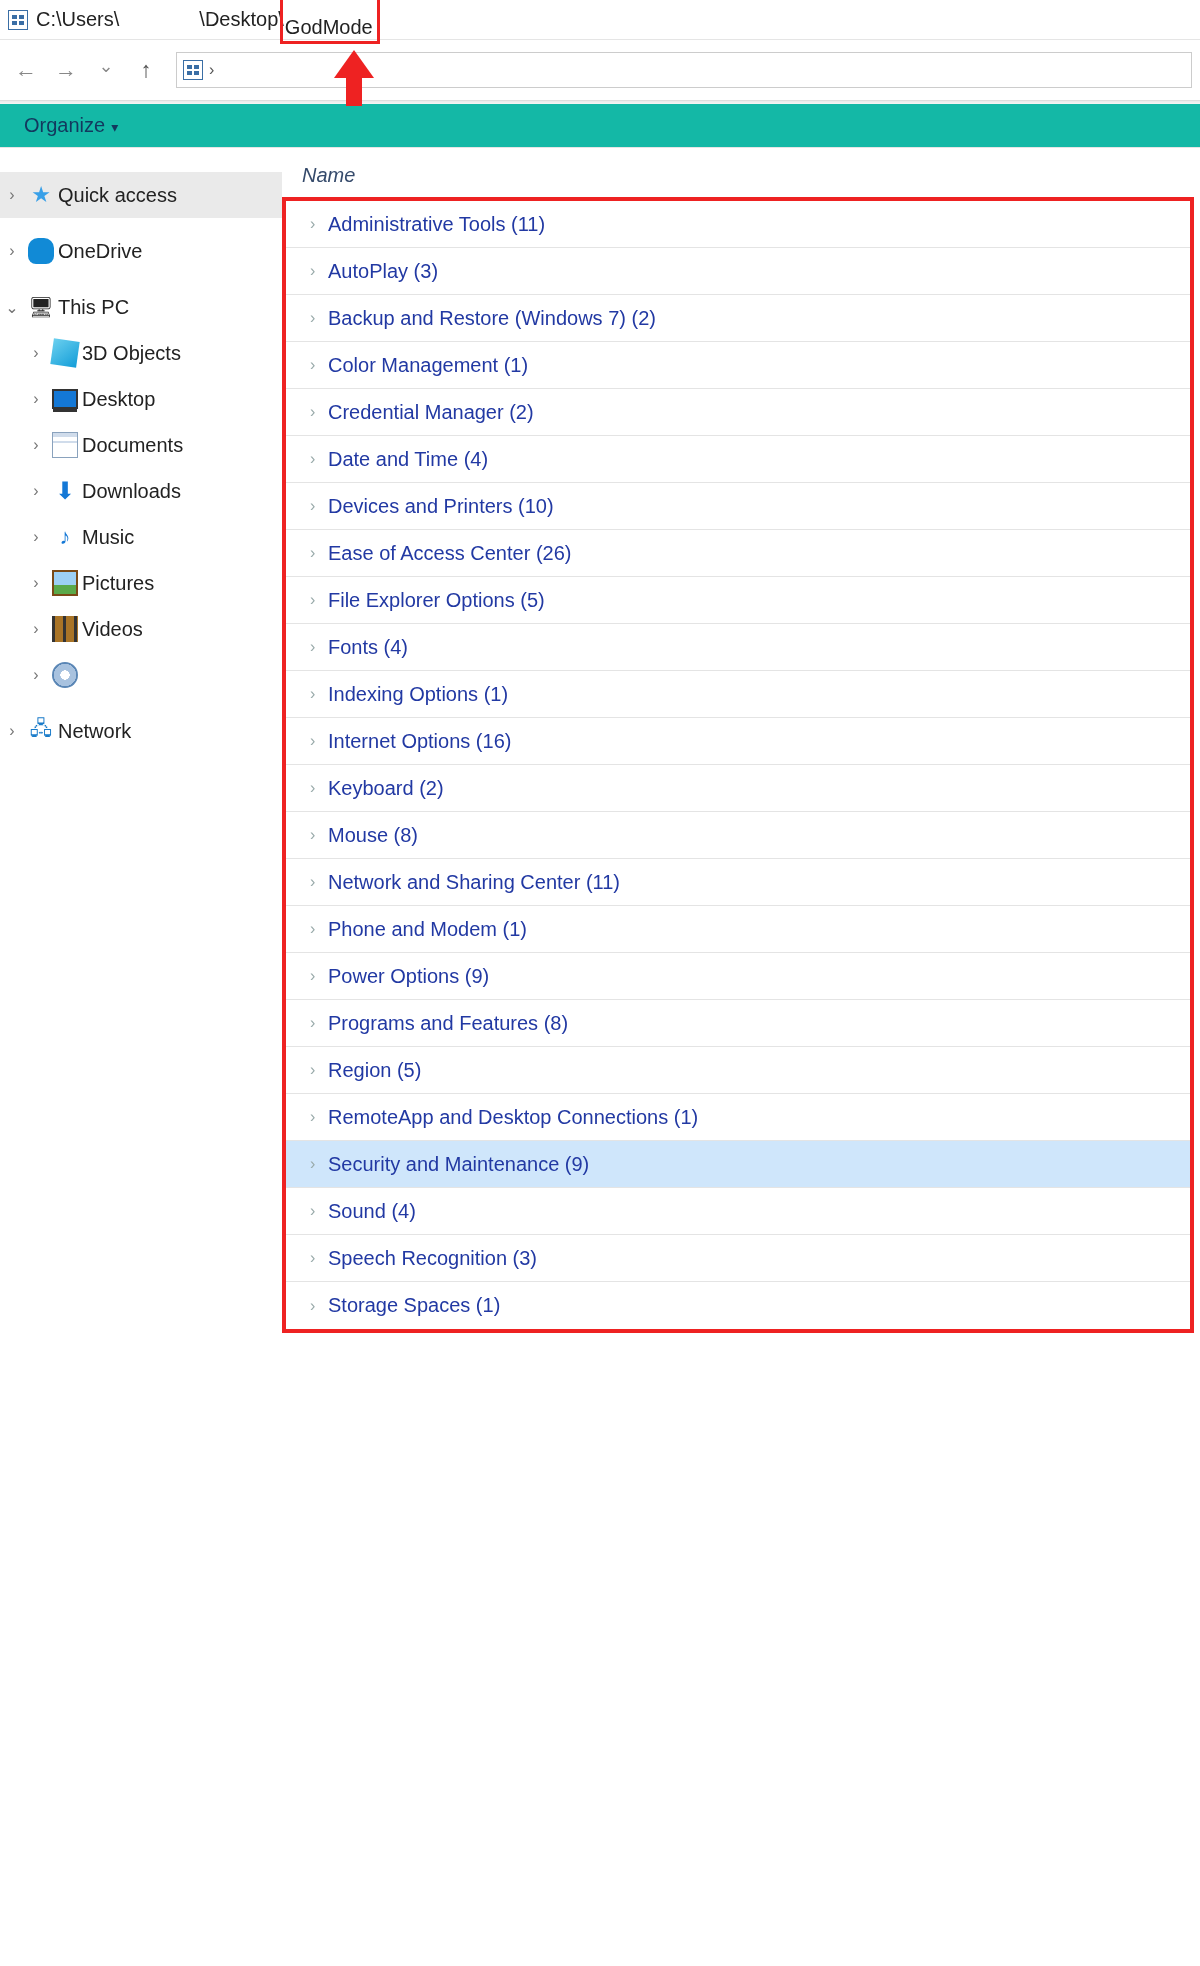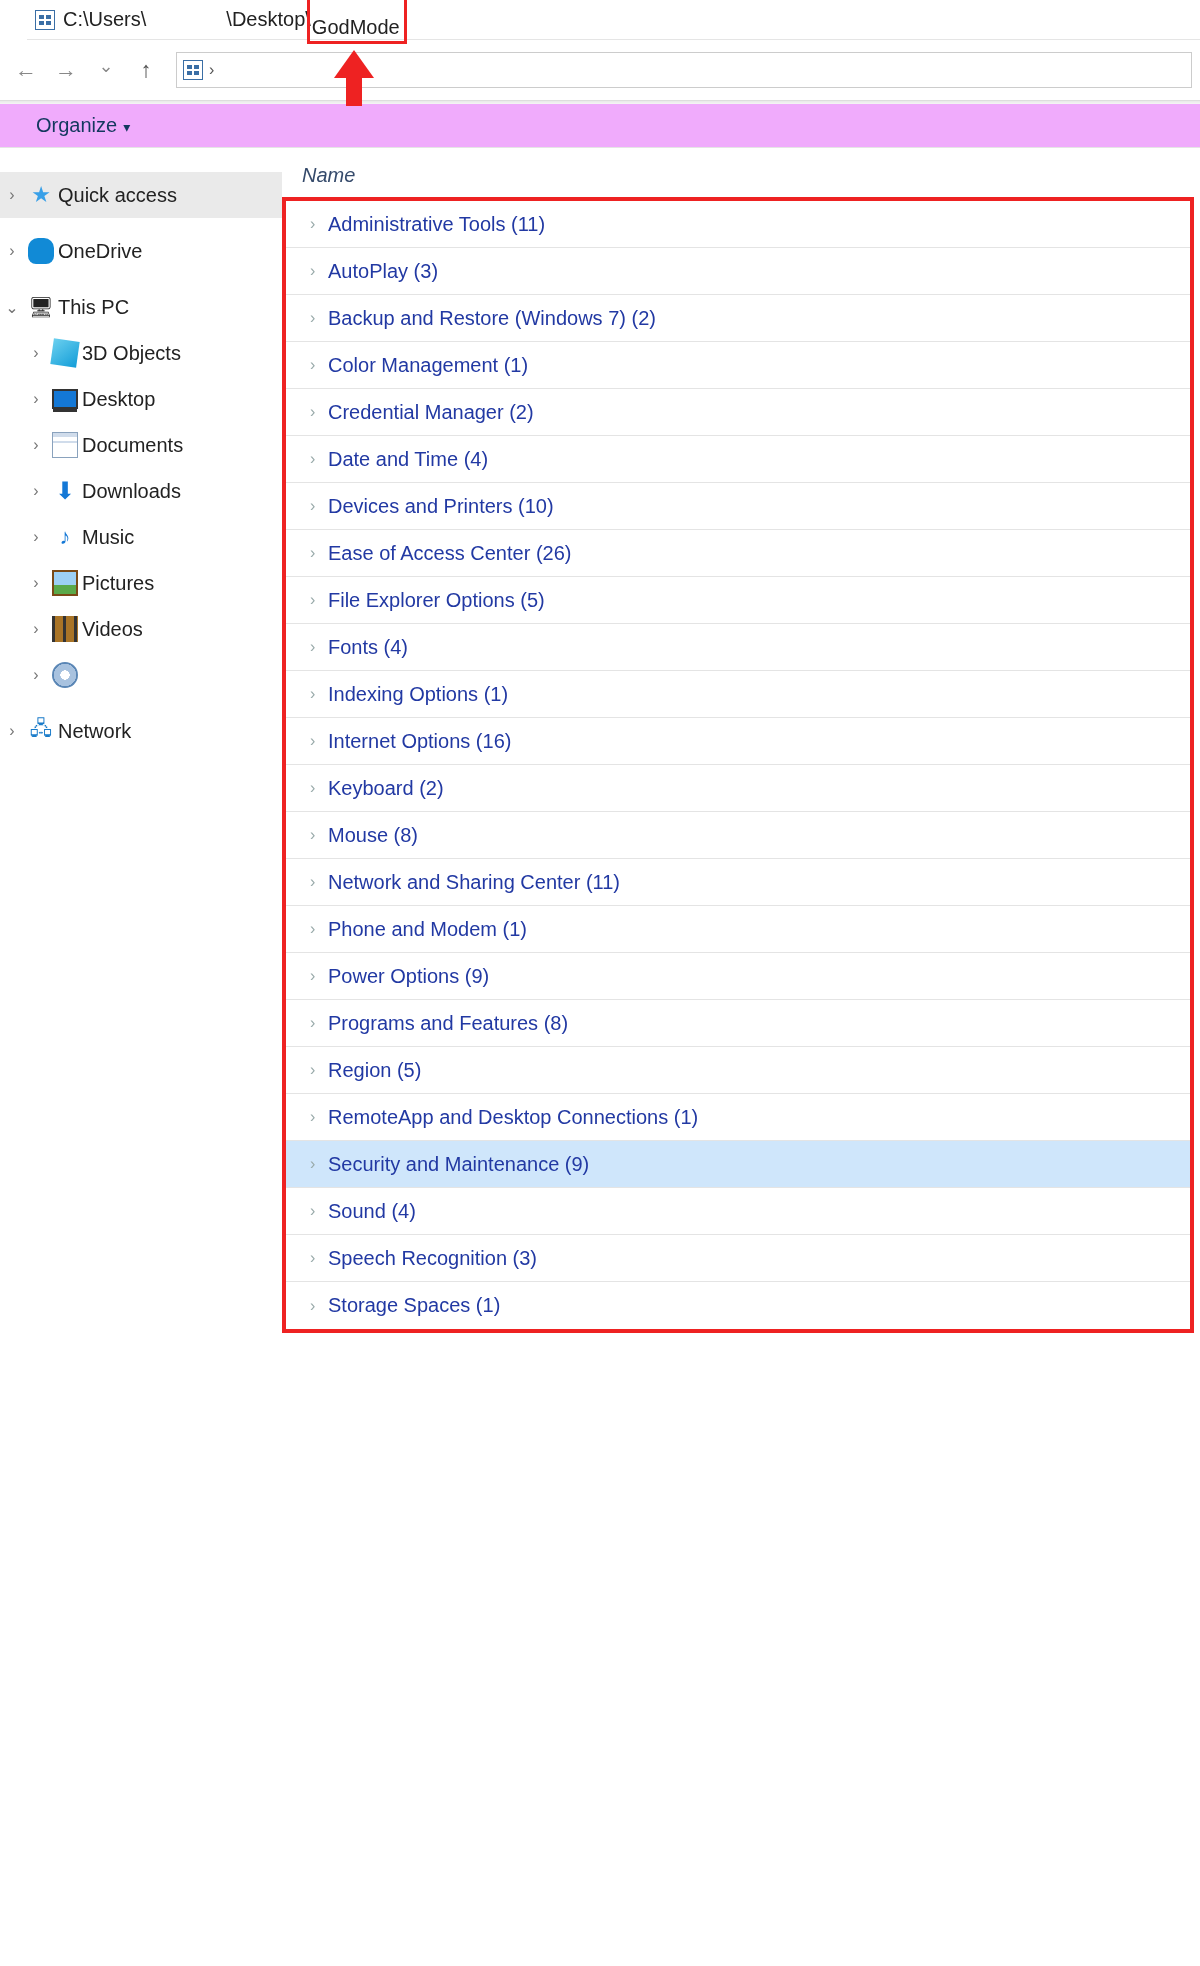--- a/index.html
+++ b/index.html
@@ -10,21 +10,20 @@
     width: 1200px;
     color: #222;
   }
   
   .title-bar {
     display: flex;
     align-items: center;
     height: 40px;
     padding: 0 8px;
     border-bottom: 1px solid #e5e5e5;
-    margin-left: 27px;
   }
   .app-icon {
     width: 20px; height: 20px;
     background: #fff;
     border: 1px solid #3a6ea5;
     display: inline-flex; align-items: center; justify-content: center;
     margin-right: 8px;
   }
   .app-icon::before {
     content: "";
@@ -89,23 +88,23 @@
   .divider {
     height: 4px;
     background: linear-gradient(#e9e9e9,#f5f5f5);
     border-top: 1px solid #ddd;
   }
   
   .toolbar {
     height: 44px;
     display: flex;
     align-items: center;
-    background: #f0abfc;
+    background: #14b8a6;
     border-bottom: 1px solid #e5e5e5;
-    padding: 0 36px;
+    padding: 0 24px;
   }
   .toolbar-btn { color: #13385e; font-size: 20px; display: inline-flex; align-items: center; gap: 6px; }
   .toolbar-caret::before { content: "▾"; font-size: 14px; }
   
   .main { display: flex; }
   .sidebar {
     width: 282px;
     padding: 24px 0 24px 0;
   }
   .tree-row {

